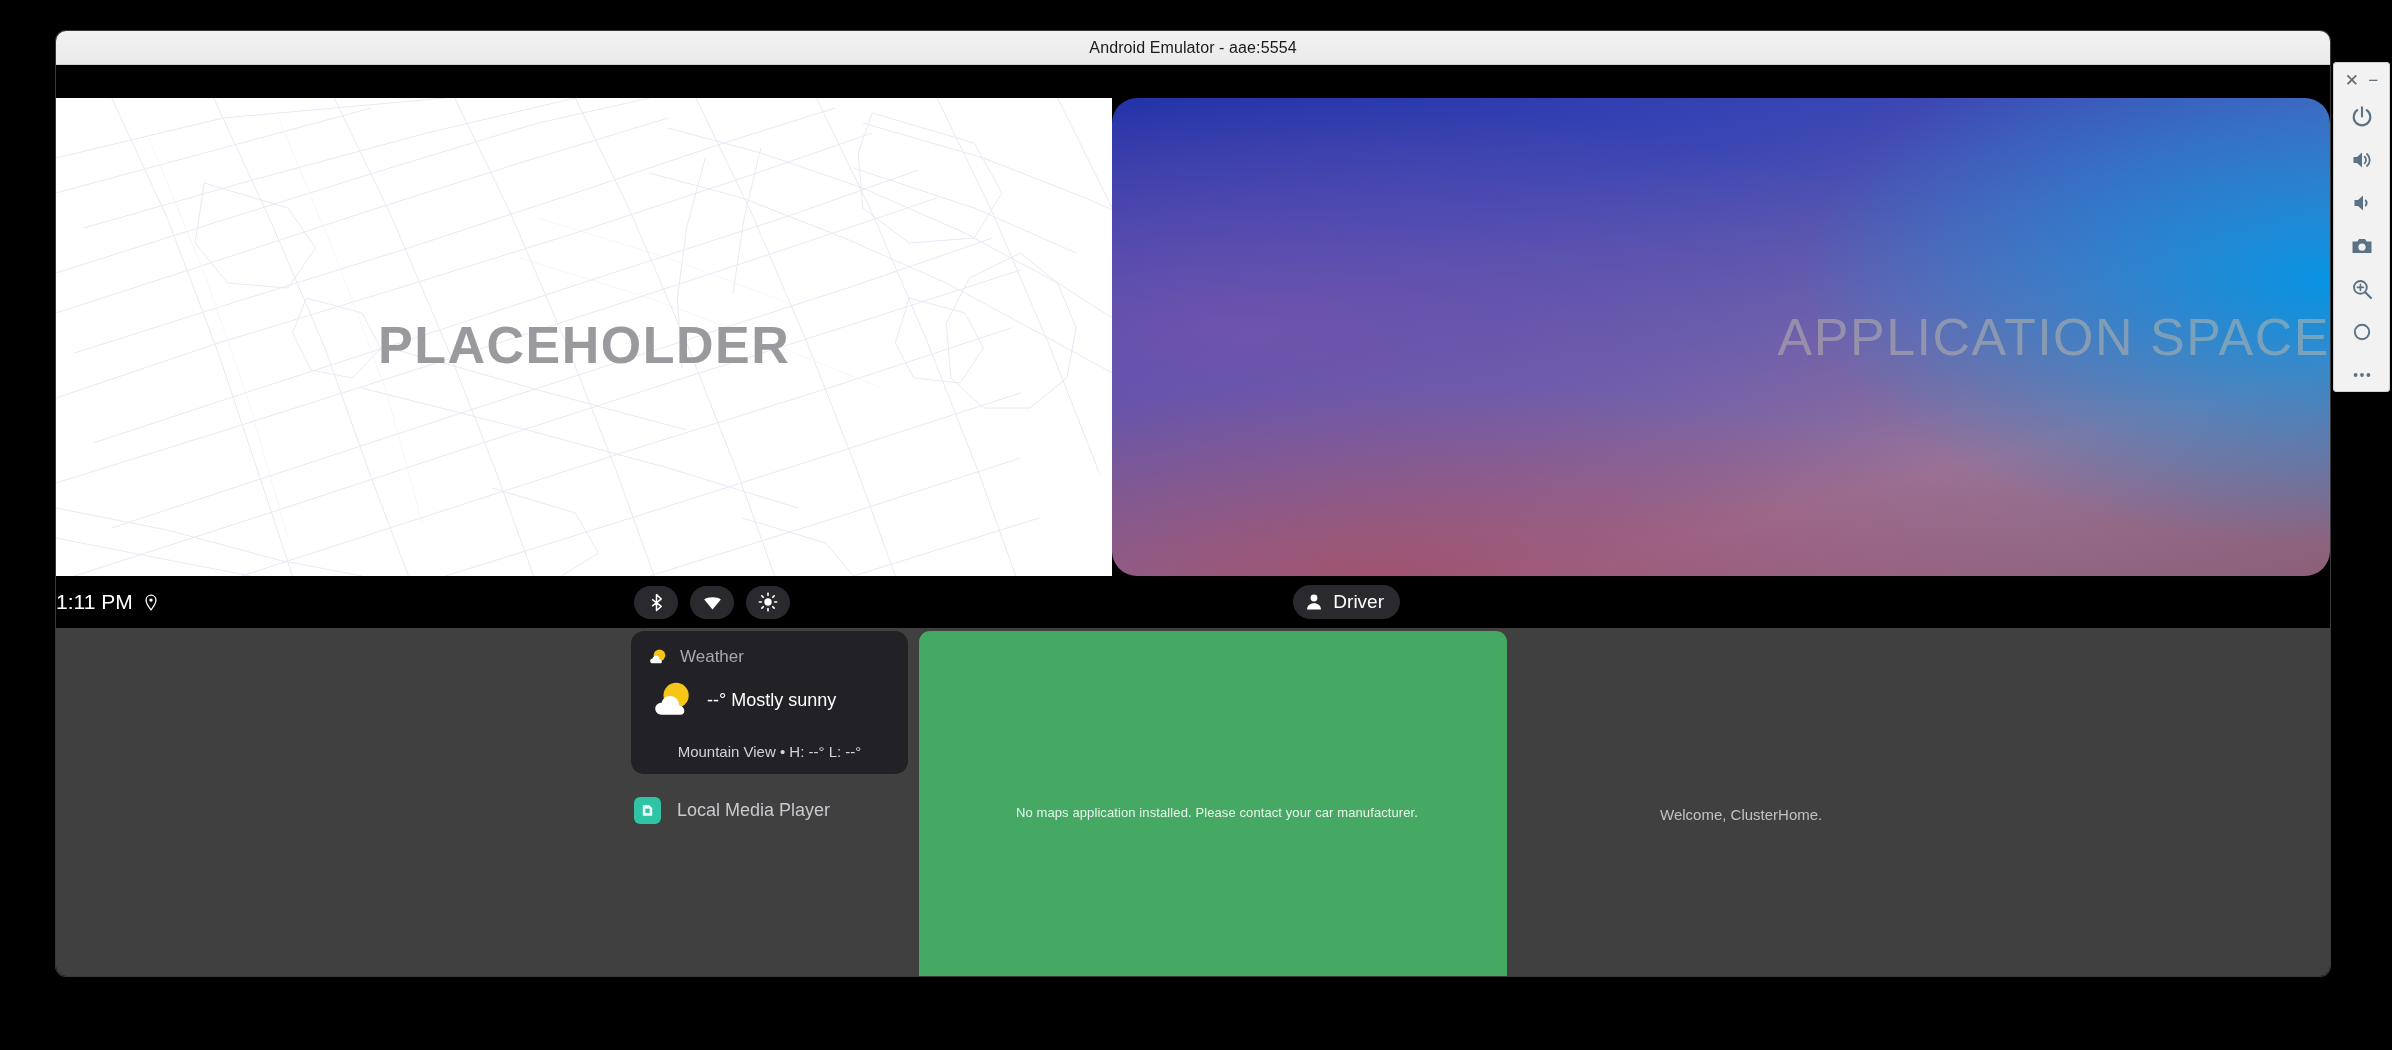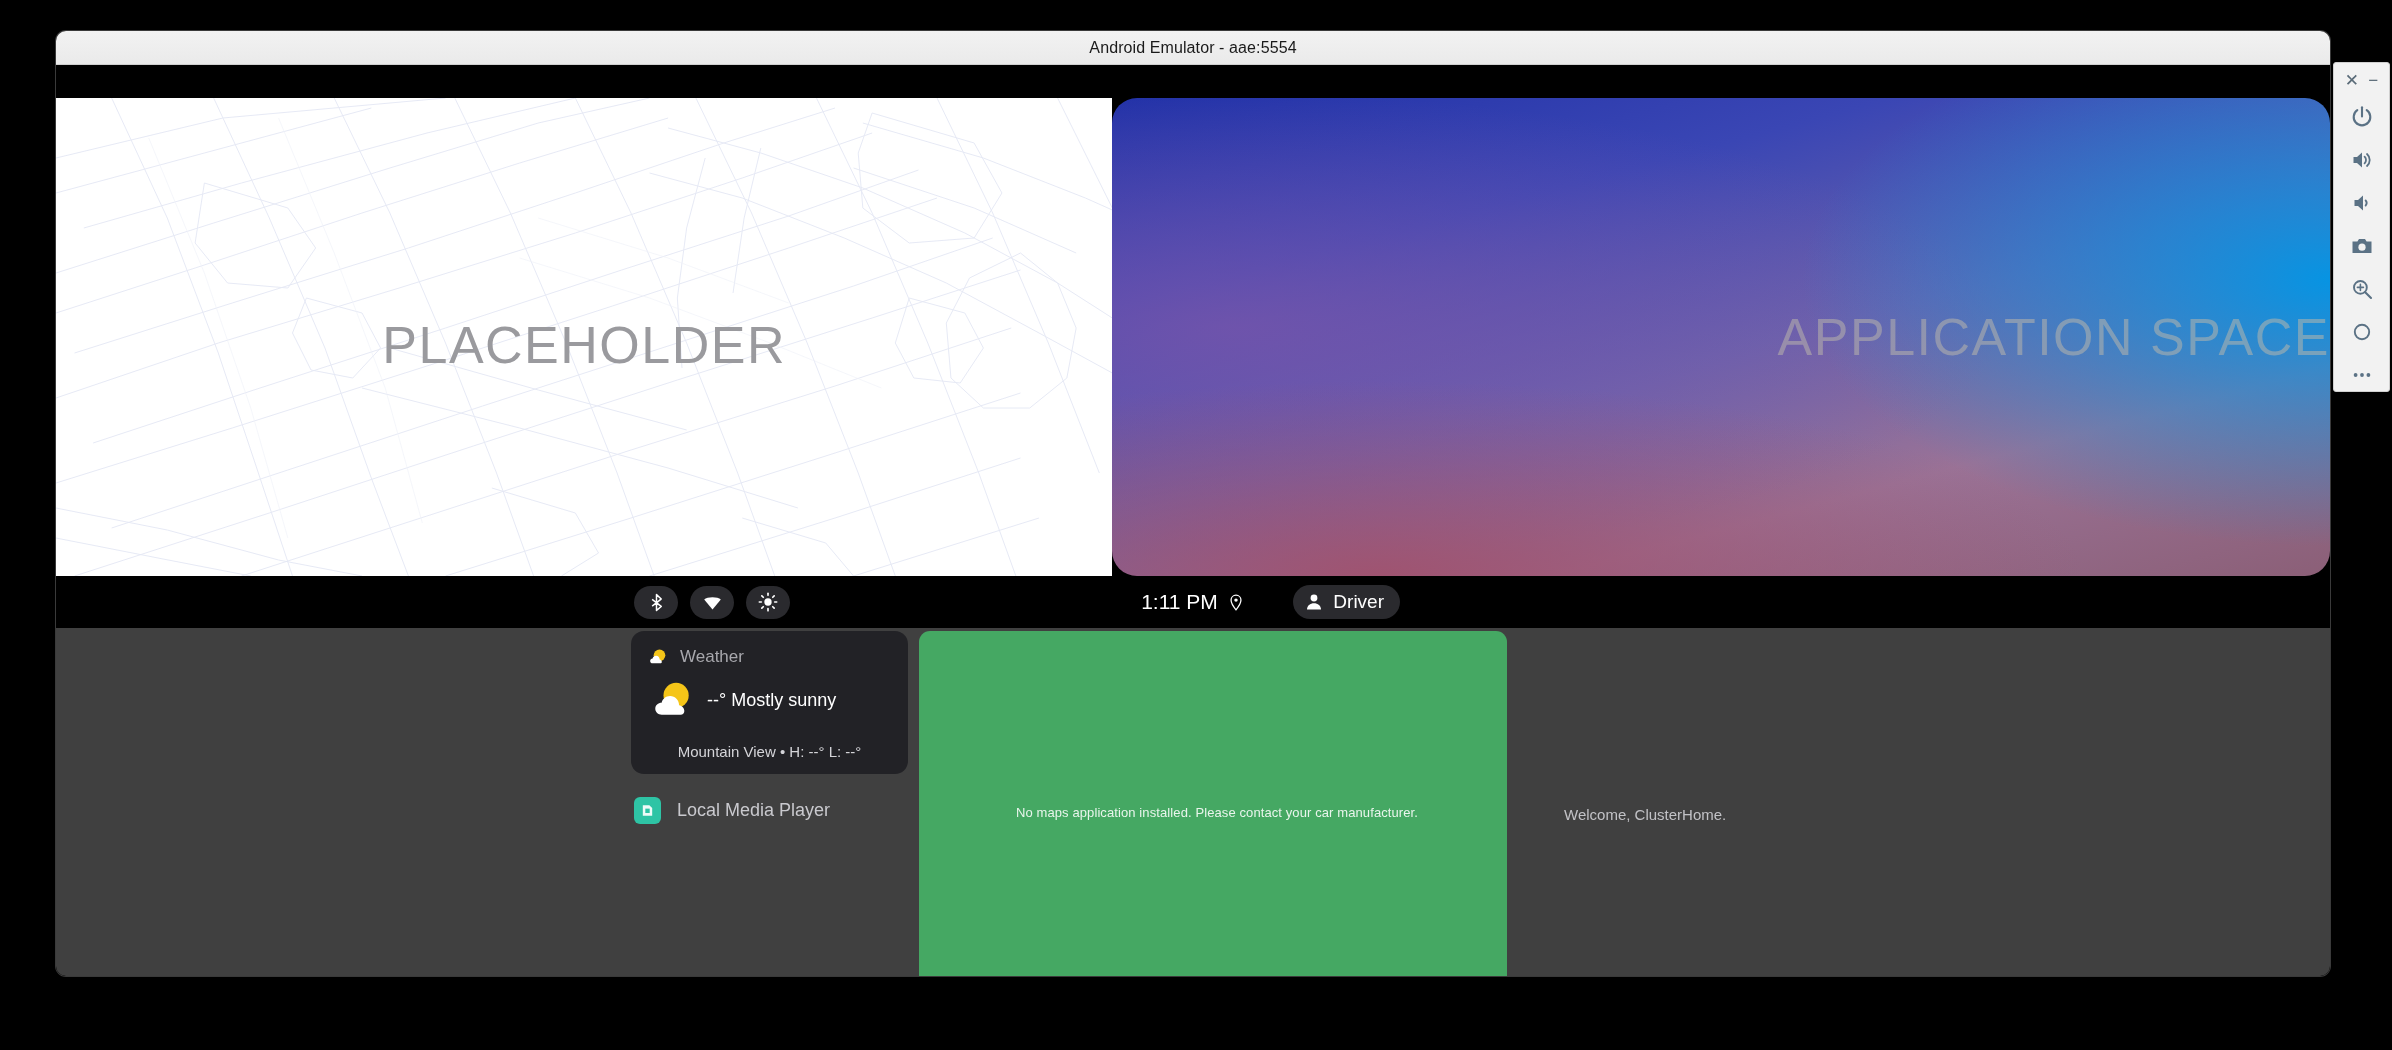--- a/index.html
+++ b/index.html
@@ -51,21 +51,21 @@
     overflow: hidden;
     display: flex; align-items: center; justify-content: center;
   }
   #placeholder-map-svg {
     position: absolute; left: 0; top: 0; width: 100%; height: 100%;
     opacity: 0.5;
   }
   #placeholder-label {
     position: relative;
     font-size: 52px; letter-spacing: 1.5px;
-    color: #9a9a9e; font-weight: 400; margin-top: 16px;
+    color: #9a9a9e; font-weight: 700; margin-top: 16px;
   }
   #app-space-panel {
     position: relative;
     width: 1313px; height: 100%;
     background:
       radial-gradient(ellipse 70% 90% at 100% 38%, rgba(0,150,230,0.95) 0%, rgba(0,150,230,0) 62%),
       radial-gradient(ellipse 85% 60% at 22% 100%, rgba(160,82,110,0.95) 0%, rgba(160,82,110,0) 68%),
       radial-gradient(ellipse 90% 70% at 10% 48%, rgba(120,85,170,0.8) 0%, rgba(120,85,170,0) 70%),
       linear-gradient(165deg, #2232a8 0%, #3a46b4 26%, #6b63ac 52%, #9a7296 74%, #8b5f77 100%);
     display: flex; align-items: center; justify-content: flex-end; border-radius: 25px;
@@ -88,21 +88,21 @@
   }
   .status-pill {
     width: 44px; height: 33px;
     background: #2a2a2e;
     border-radius: 17px;
     display: flex; align-items: center; justify-content: center;
   }
   .status-pill svg { display: block; }
   #status-center {
     position: absolute; left: 0; right: 0;
-    display: flex; align-items: center; justify-content: center; gap: 9px;
+    display: flex; align-items: center; justify-content: flex-start; gap: 9px;
   }
   #status-time { font-size: 21px; color: #fff; font-weight: 400; }
   #driver-chip {
     position: absolute; right: 930px;
     height: 34px; padding: 0 16px 0 11px;
     background: #2a2a2e; border-radius: 17px;
     display: flex; align-items: center; gap: 9px;
   }
   #driver-label { font-size: 19px; color: #fff; }
 
@@ -156,21 +156,21 @@
     background: #45a863;
     border-radius: 11px;
     display: flex; align-items: center; justify-content: center; padding-left: 8px;
   }
   #maps-message {
     font-size: 13px; color: #e9f5ec; letter-spacing: 0.1px;
   }
 
   
   #welcome-text {
-    position: absolute; left: 1508px; top: 178px;
+    position: absolute; left: 1604px; top: 178px;
     font-size: 15px; color: #c2c2c6;
   }
 </style>
 </head>
 <body>
 
 <div id="emulator-window">
 
   <div id="titlebar">
     <span id="titlebar-text">Android Emulator - aae:5554</span>

